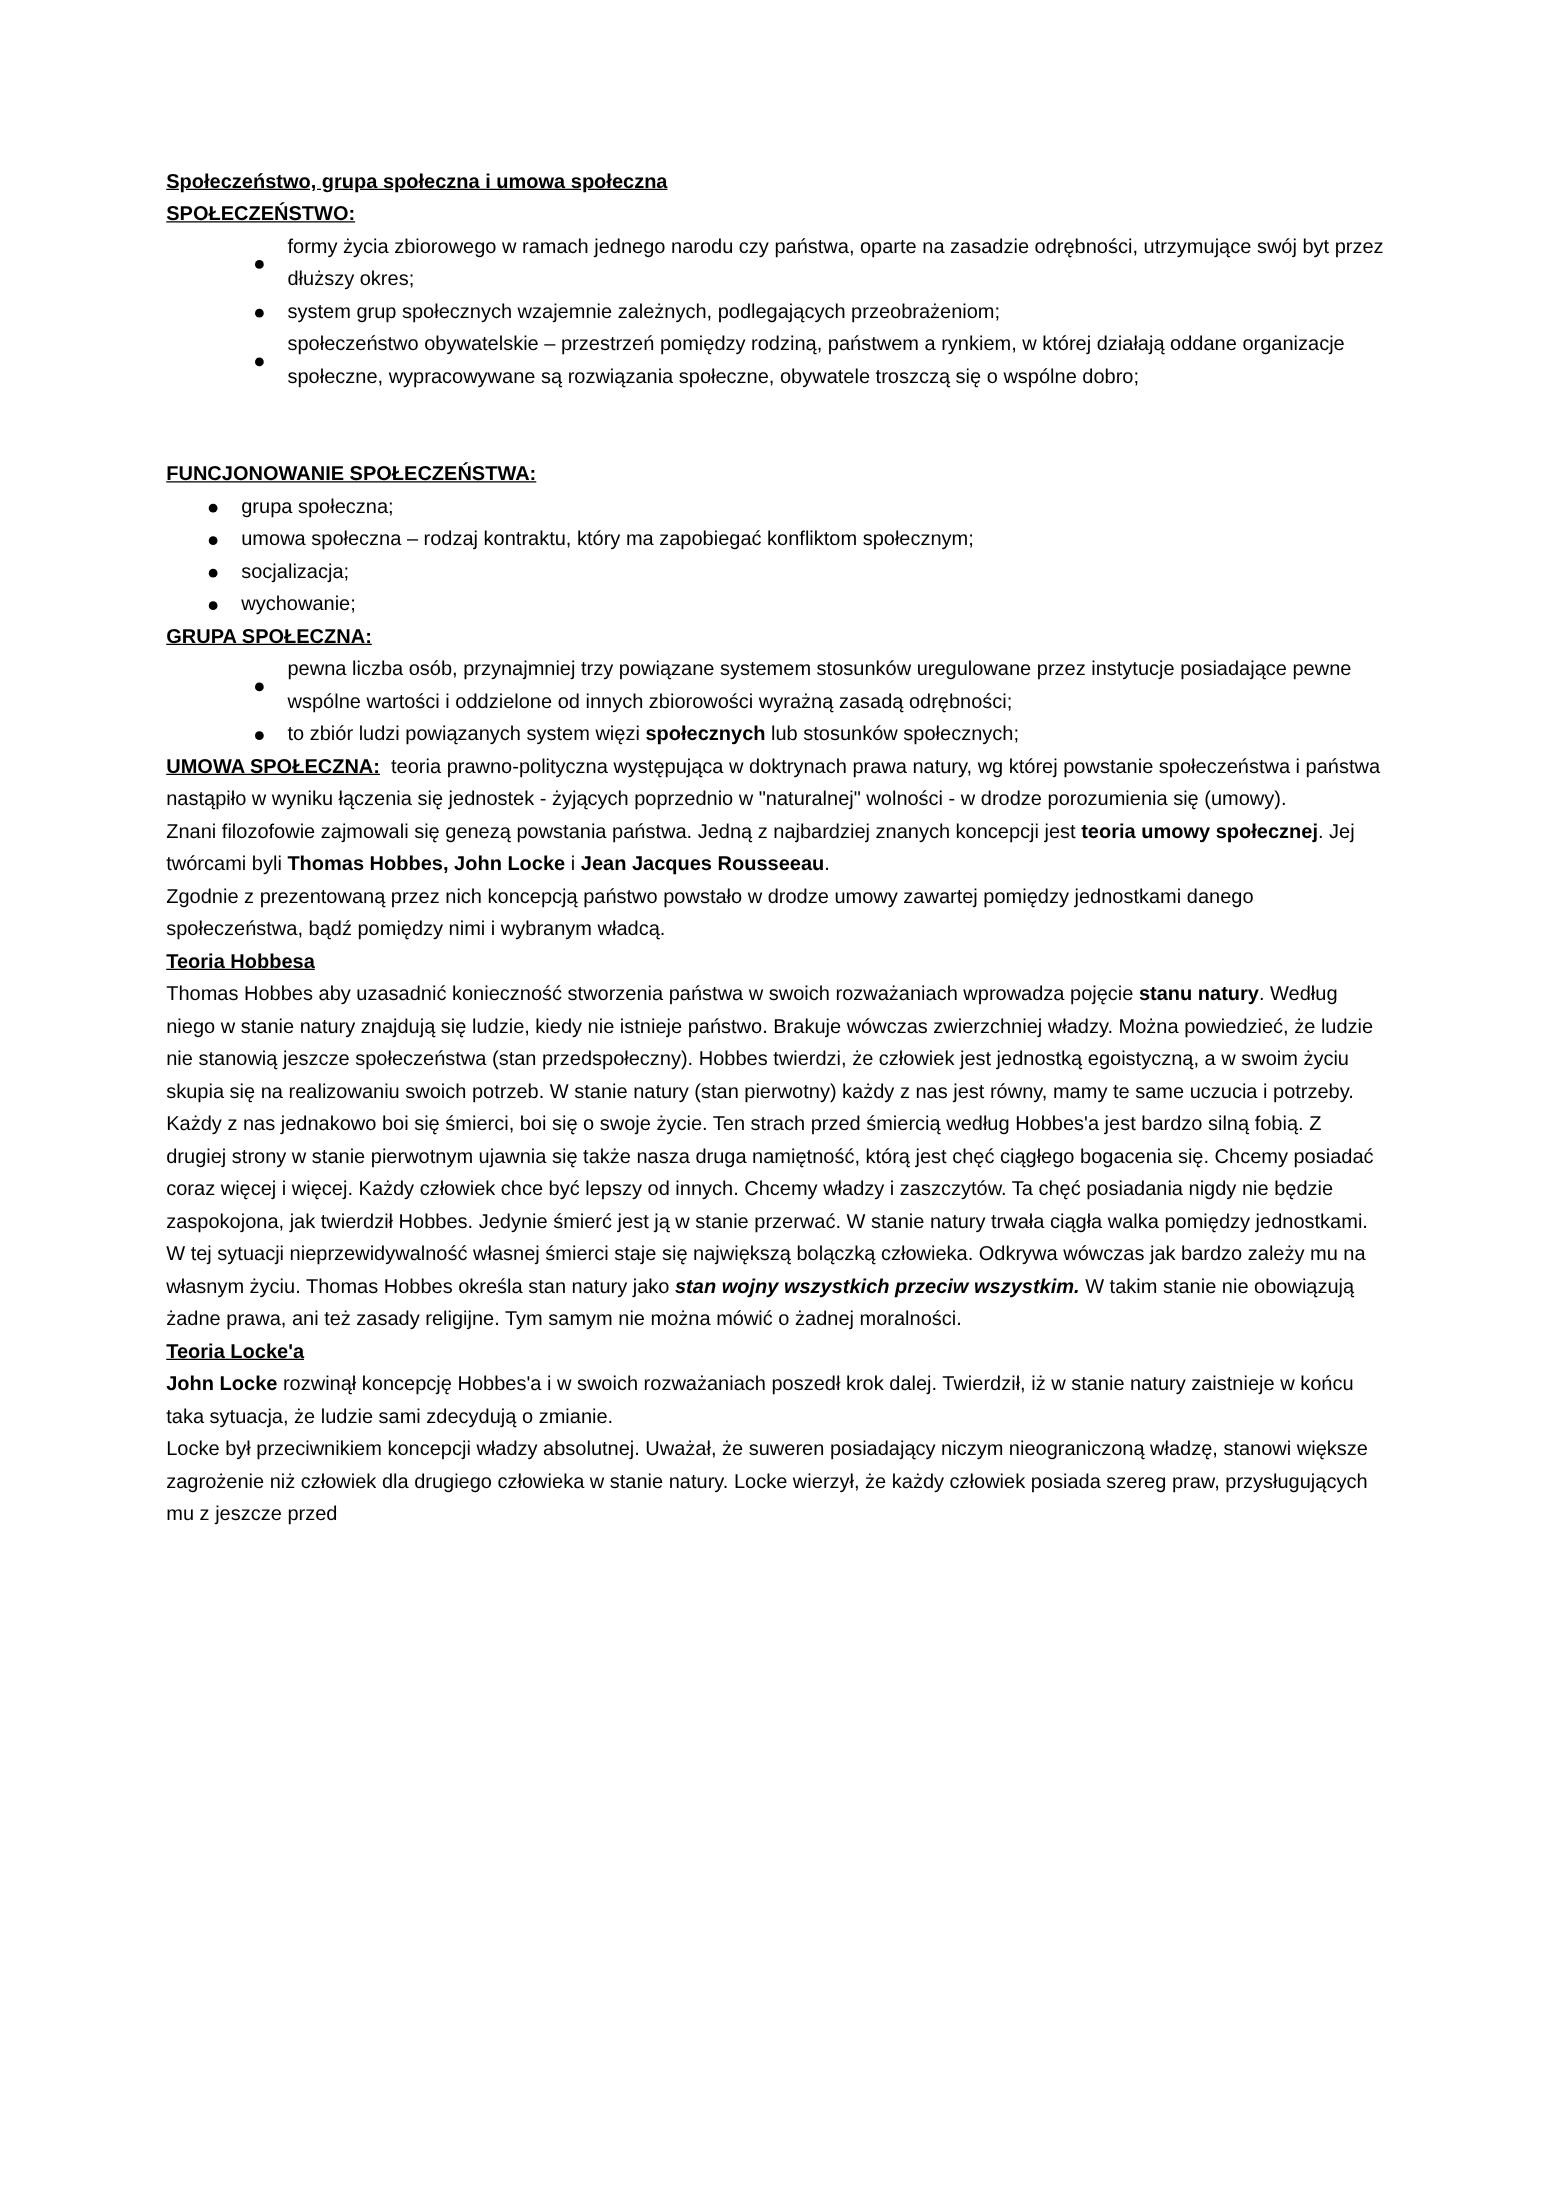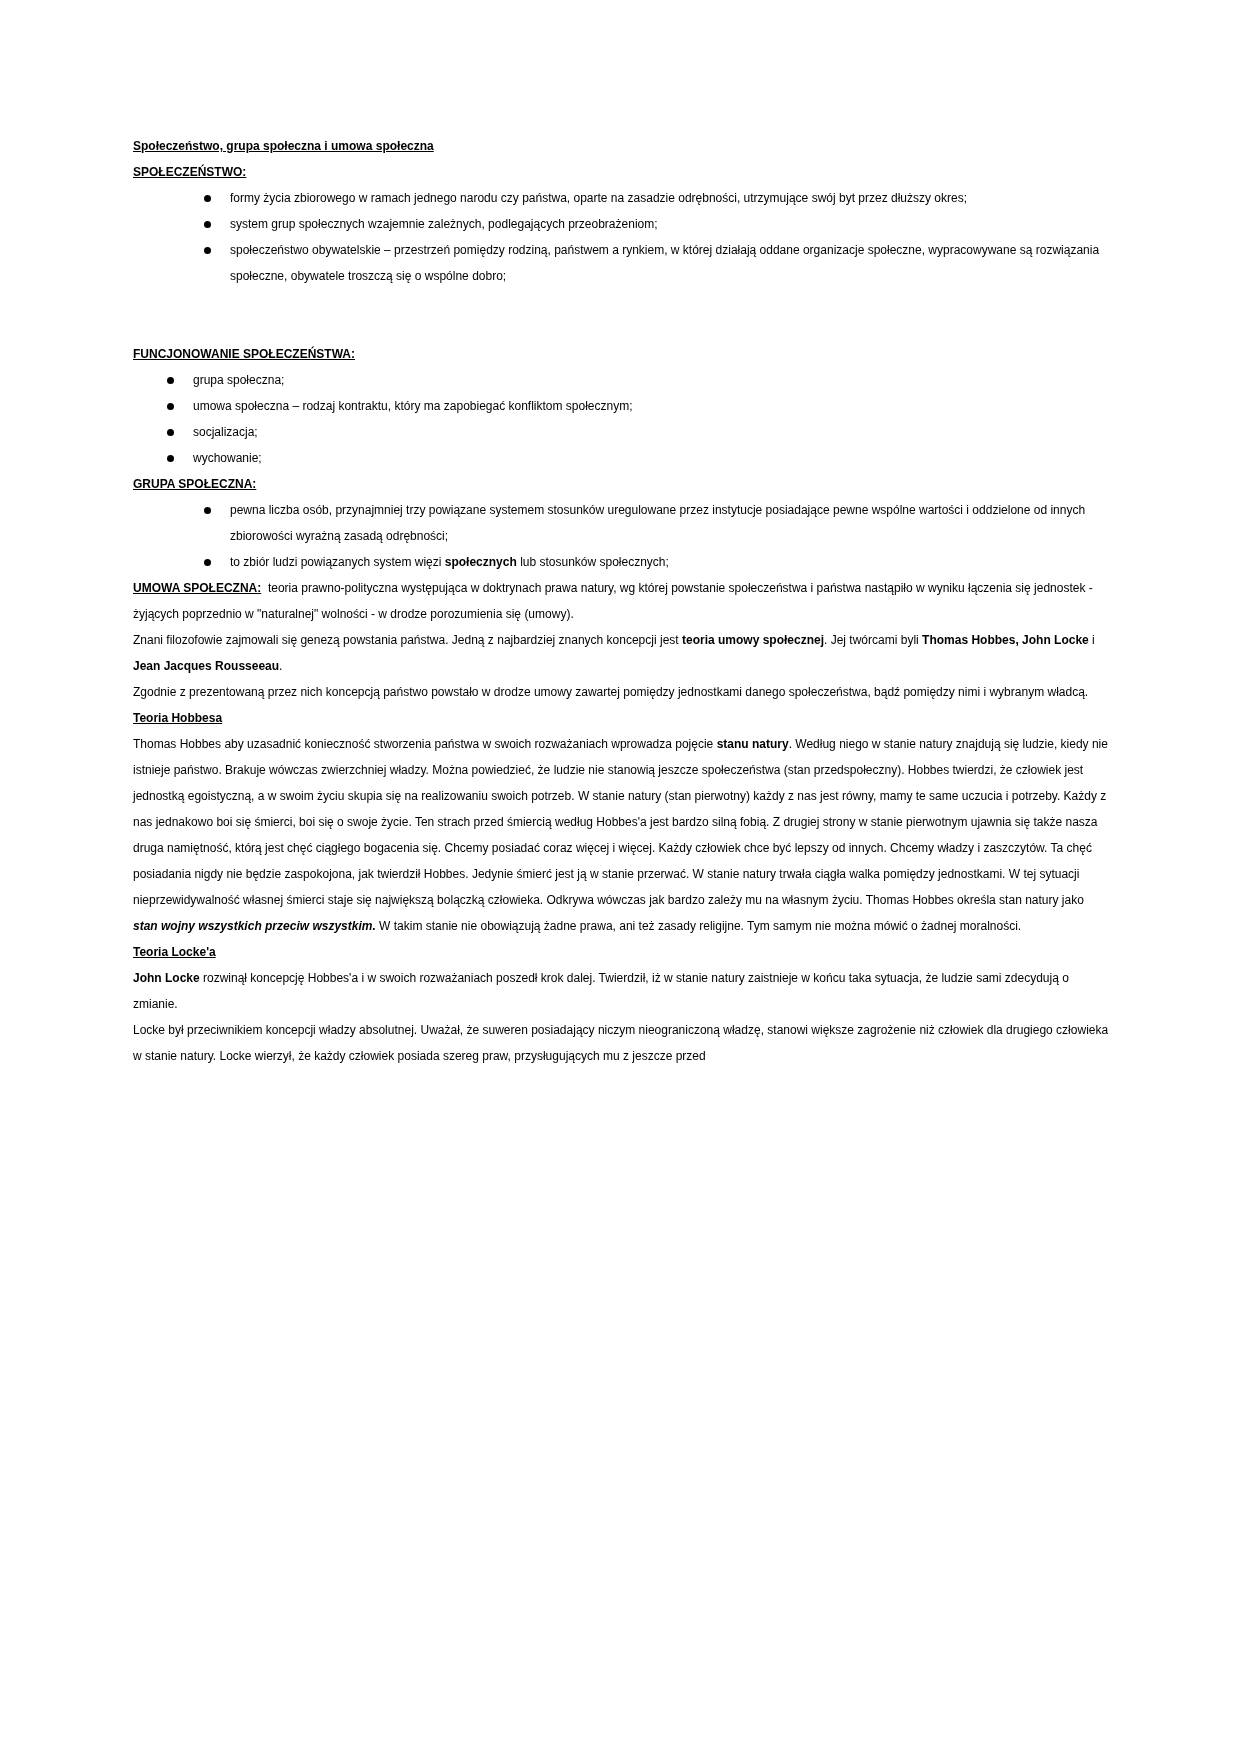--- a/index.html
+++ b/index.html
@@ -13,33 +13,33 @@
     position: relative;
     overflow: hidden;
   }
 
   .content {
     position: absolute;
     left: 133px;
     top: 133px;
     width: 976px;
     font-family: "Liberation Sans", sans-serif;
-    font-size: 12px;
+    font-size: 16px;
     line-height: 26px;
     color: #000000;
     white-space: pre-wrap;
   }
 
   .heading { font-weight: bold; }
 
   .seg.b { font-weight: bold; }
   .seg.i { font-style: italic; }
   .seg.u { text-decoration: underline; }
 
-  .list-item { display: flex; align-items: flex-start; }
+  .list-item { display: flex; align-items: center; }
   .indent-2 .list-item { padding-left: 70px; }
   .indent-1 .list-item { padding-left: 33px; }
 
   .bullet { flex: none; width: 27px; height: 26px; position: relative; }
   .bullet::before {
     content: "";
     position: absolute;
     left: 1px;
     top: 10px;
     width: 7px;

